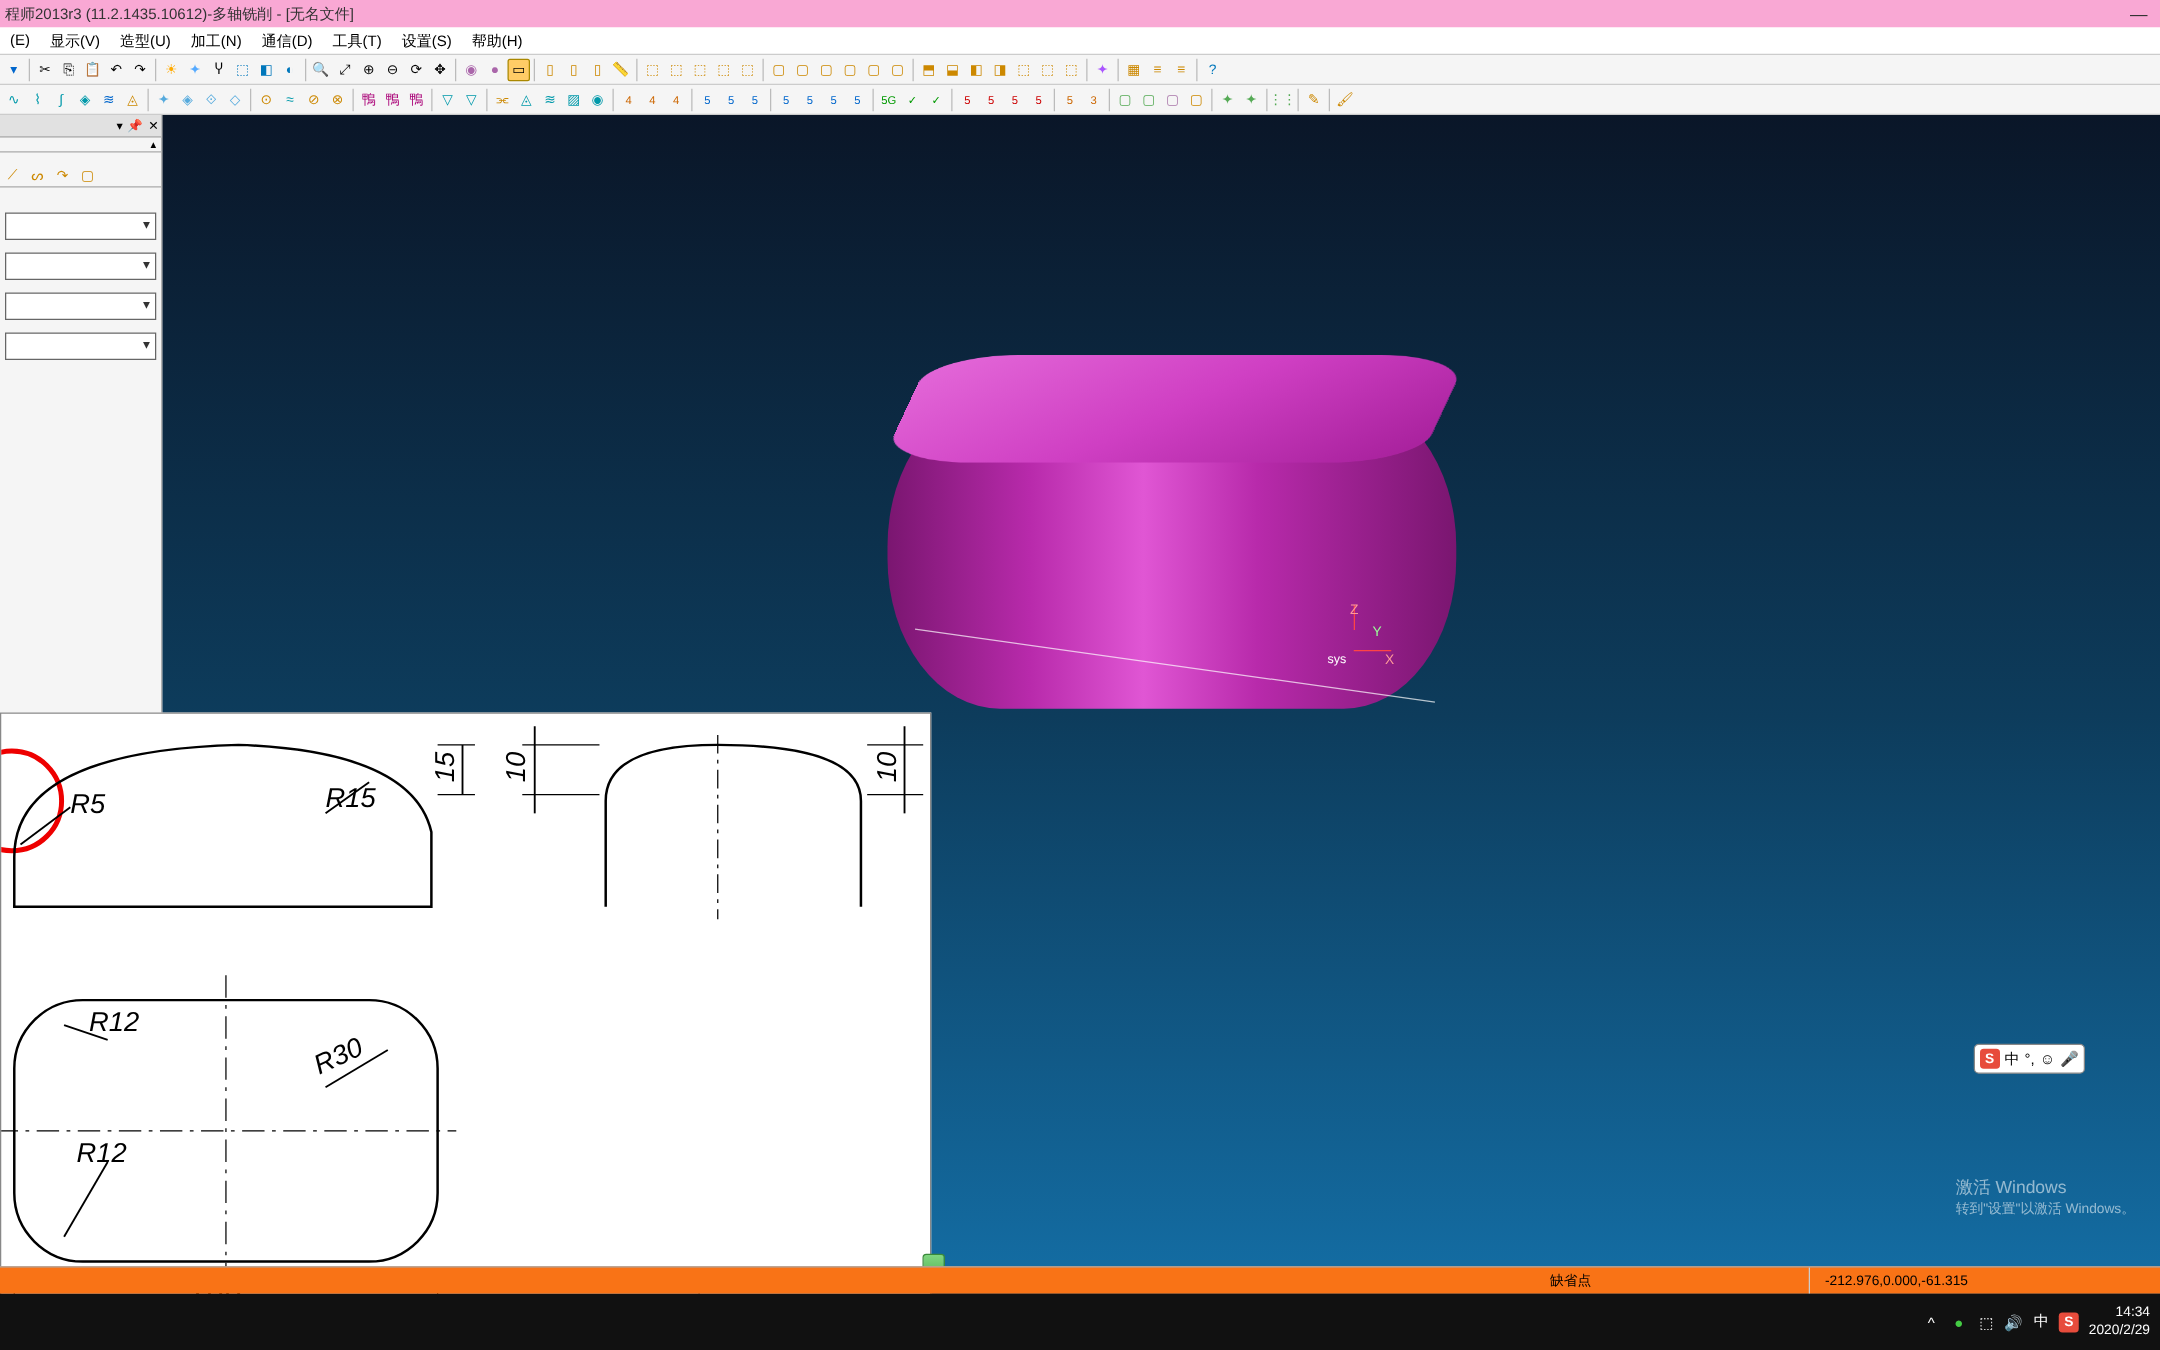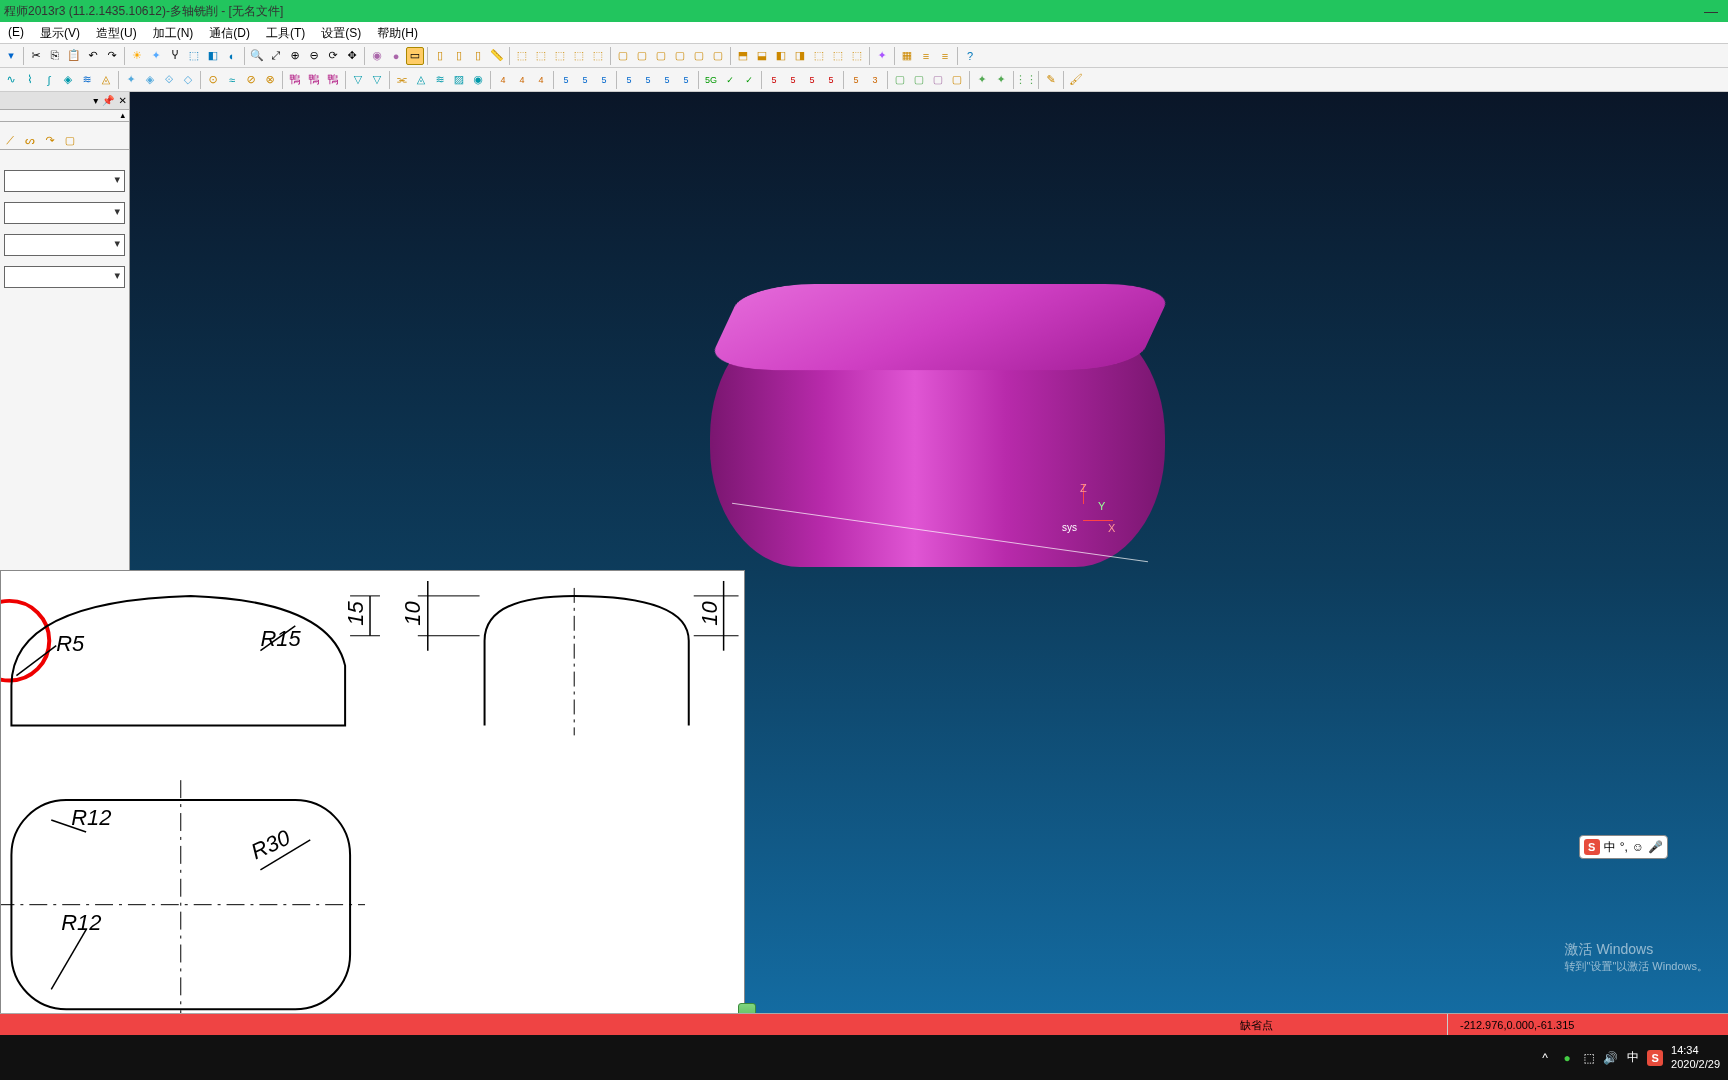--- a/index.html
+++ b/index.html
@@ -1,18 +1,18 @@
 <!DOCTYPE html>
 <html><head>
 <meta charset="utf-8">
 <style>
 * { margin: 0; padding: 0; box-sizing: border-box; font-family: "Microsoft YaHei", Arial, sans-serif; }
 body { width: 1728px; height: 1080px; background: #fff; overflow: hidden; position: relative; }
 
-.titlebar { height: 22px; background: #22c55e; font-size: 12px; padding-left: 4px; line-height: 22px; color: #333; display:flex; justify-content:space-between; }
+.titlebar { height: 22px; background: #f9a8d4; font-size: 12px; padding-left: 4px; line-height: 22px; color: #333; display:flex; justify-content:space-between; }
 .titlebar .win-ctrl { padding-right: 10px; font-size: 14px; }
 
 .menubar { height: 22px; background: #fff; border-bottom: 1px solid #ccc; display: flex; font-size: 12px; }
 .menubar span { padding: 3px 8px; cursor: pointer; }
 
 .toolbar { height: 24px; background: #f5f5f5; border-bottom: 1px solid #ccc; display: flex; align-items: center; padding: 0 2px; gap:1px; }
 .tb-btn { width: 18px; height: 18px; display: inline-flex; align-items: center; justify-content: center; font-size: 11px; cursor: pointer; border-radius:2px; }
 .sep { width: 1px; height: 18px; background: #bbb; margin: 0 2px; }
 
 .main { display: flex; height: calc(100% - 118px); position: relative; }
@@ -50,31 +50,31 @@
 .axis .x { position:absolute; top:20px; left:28px; }
 .axis .sys { position:absolute; top:20px; left:-18px; color:#fff; font-size:10px; }
 .axis .lines::before { content:""; position:absolute; width:1px; height:20px; background:#f44; left:3px; top:-18px; }
 .axis .lines::after { content:""; position:absolute; width:30px; height:1px; background:#f44; left:3px; top:18px; }
 
 .drawing-overlay {
   position: absolute; left: 0; top: 570px; width: 745px; height: 510px; background: #fff; border:1px solid #888;
 }
 .drawing-overlay svg { width:100%; height:100%; }
 
-.statusbar { position:absolute; bottom:45px; left:0; right:0; height:22px; background:#ef4444; border-top:1px solid #aaa; display:flex; font-size:11px; align-items:center; }
+.statusbar { position:absolute; bottom:45px; left:0; right:0; height:22px; background:#f97316; border-top:1px solid #aaa; display:flex; font-size:11px; align-items:center; }
 .statusbar .cell { padding: 0 12px; border-right:1px solid #ccc; height:100%; line-height:22px; }
 .statusbar .spacer { flex:1; }
 .statusbar .coords { padding:0 12px; }
 
 .activate { position:absolute; right:20px; bottom:80px; color:rgba(255,255,255,0.55); font-size:14px; text-align:left; }
 .activate .sub { font-size:11px; }
 
 .taskbar { position:absolute; bottom:0; left:0; right:0; height:45px; background:#111; display:flex; align-items:center; justify-content:flex-end; color:#fff; font-size:11px; padding:0 8px; gap:8px; }
 .taskbar .tray { display:flex; gap:6px; align-items:center; }
-.taskbar .clock { text-align:left; line-height:1.2; }
+.taskbar .clock { text-align:right; line-height:1.2; }
 .tray-ico { width:16px; height:16px; display:flex; align-items:center; justify-content:center; font-size:12px; }
 .red-sq { background:#e74c3c; border-radius:3px; width:16px; height:16px; color:#fff; display:flex; align-items:center; justify-content:center; font-size:11px; font-weight:bold; }
 
 .ime-float { position:absolute; right:60px; top:835px; display:flex; align-items:center; background:#fff; border:1px solid #888; border-radius:4px; height:24px; padding:0 4px; gap:4px; font-size:12px; }
 
 .green-tab { position:absolute; left:738px; top:1003px; width:18px; height:18px; background:linear-gradient(#7fd67f,#5cb85c); border-radius:3px; border:1px solid #3a8a3a; }
 </style>
 </head>
 <body>
 

